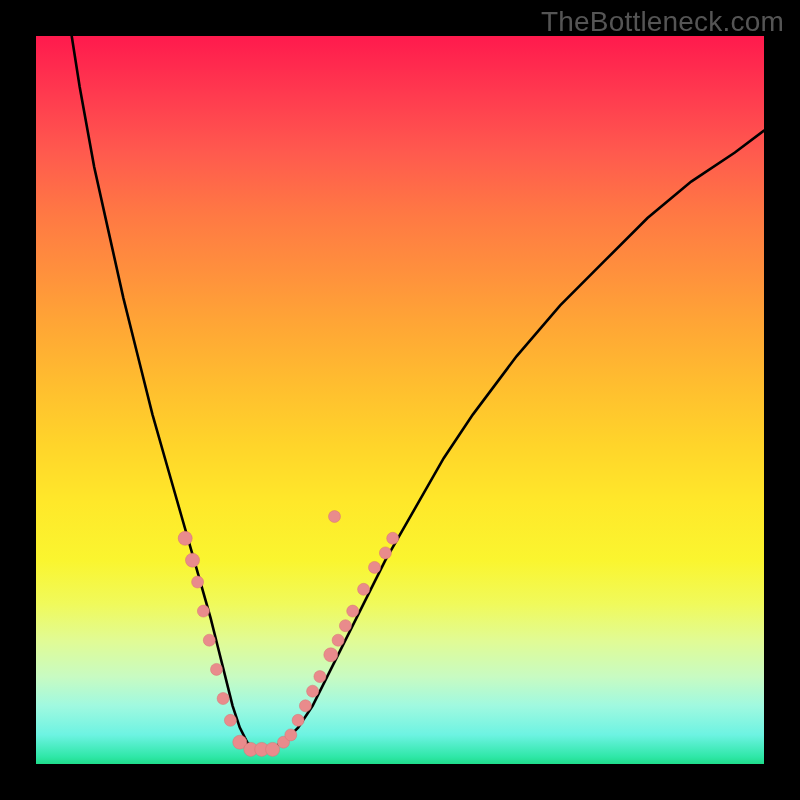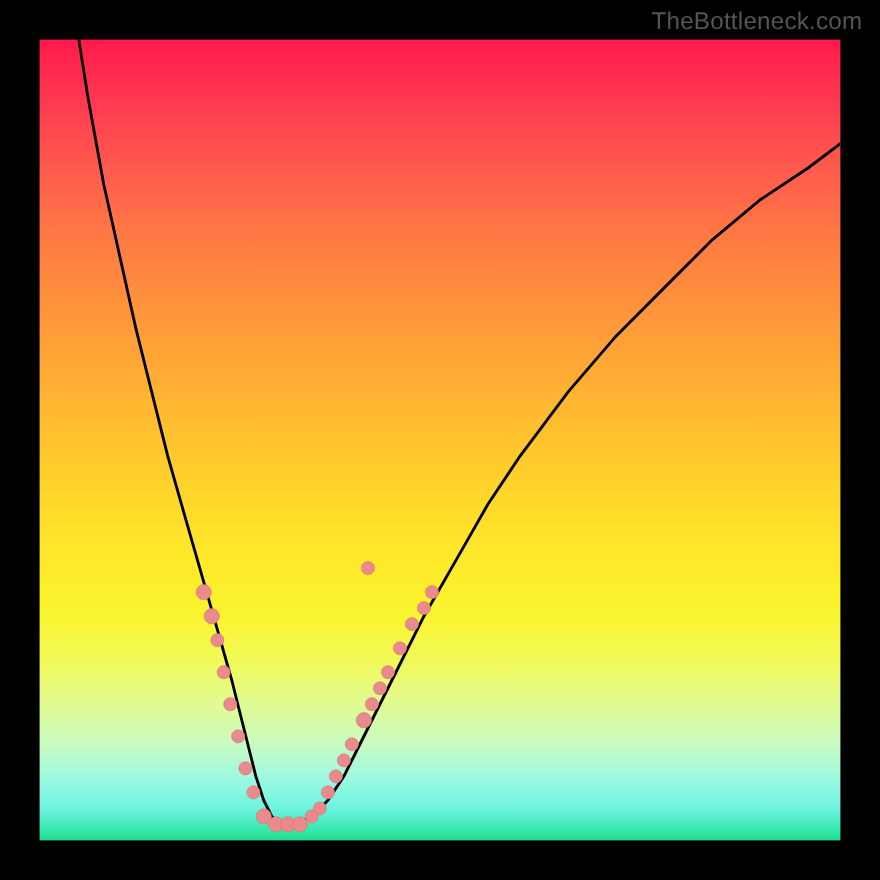--- a/index.html
+++ b/index.html
@@ -49,21 +49,21 @@
   }
   .svg-layer {
     position: absolute;
     inset: 0;
   }
   .watermark {
     position: absolute;
     top: 6px;
     right: 16px;
     color: #555;
-    font-size: 22px;
+    font-size: 28px;
     letter-spacing: 0.2px;
     user-select: none;
   }
 </style>
 </head>
 <body>
 
 <div class="frame">
   <div class="plot">
     <div class="gradient"></div>

